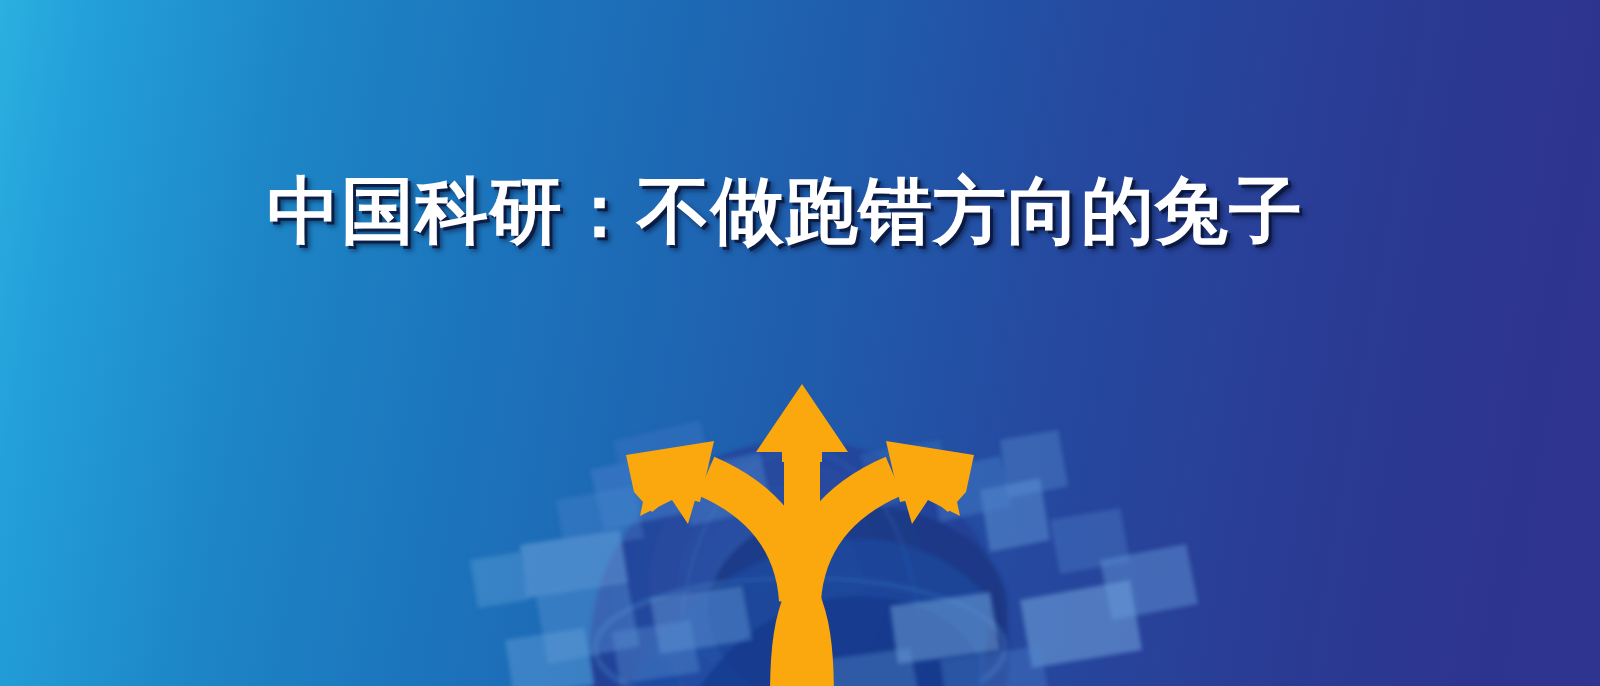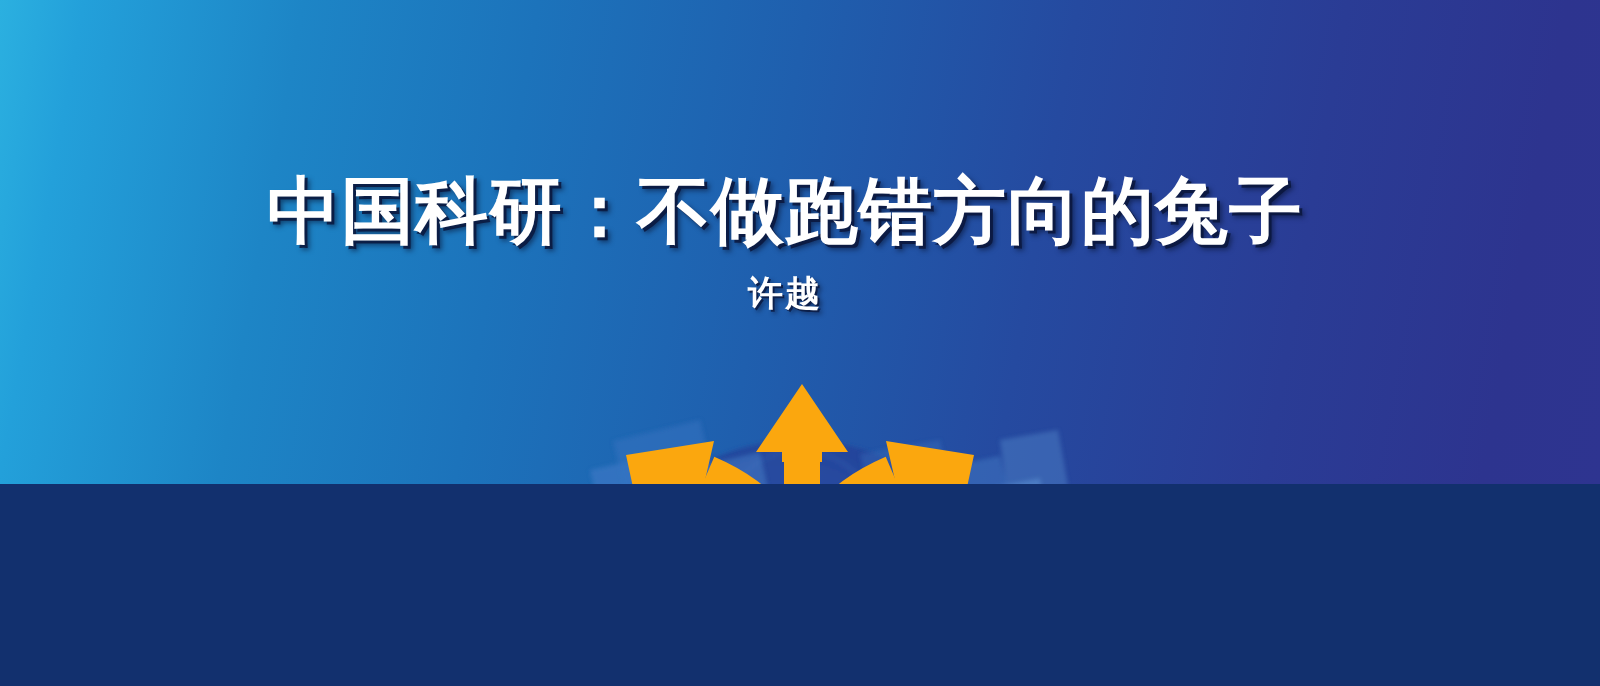--- a/index.html
+++ b/index.html
@@ -3,21 +3,21 @@
 <meta charset="utf-8">
 <style>
   html, body {
     margin: 0;
     padding: 0;
     background: #12306e;
   }
   #slide {
     position: relative;
     width: 1600px;
-    height: 484px;
+    height: 686px;
     overflow: hidden;
     font-family: "DejaVu Sans", "Liberation Sans", sans-serif;
   }
 
   
   .bg-gradient {
     position: absolute;
     inset: 0;
     background: linear-gradient(100deg,
         #2bb0e0 0%,
@@ -172,16 +172,15 @@
 
         <rect x="784" y="440" width="36" height="130"></rect>
 
         <polygon points="802,384 848,452 822,452 822,462 782,462 782,452 756,452"></polygon>
       </g>
     </g>
   </svg>
 
   <div class="title-block">
     <h1 class="slide-title">中国科研：不做跑错方向的兔子</h1>
-    <div class="slide-subtitle">许越</div>
   </div>
 
 </div>
 
 </body></html>

